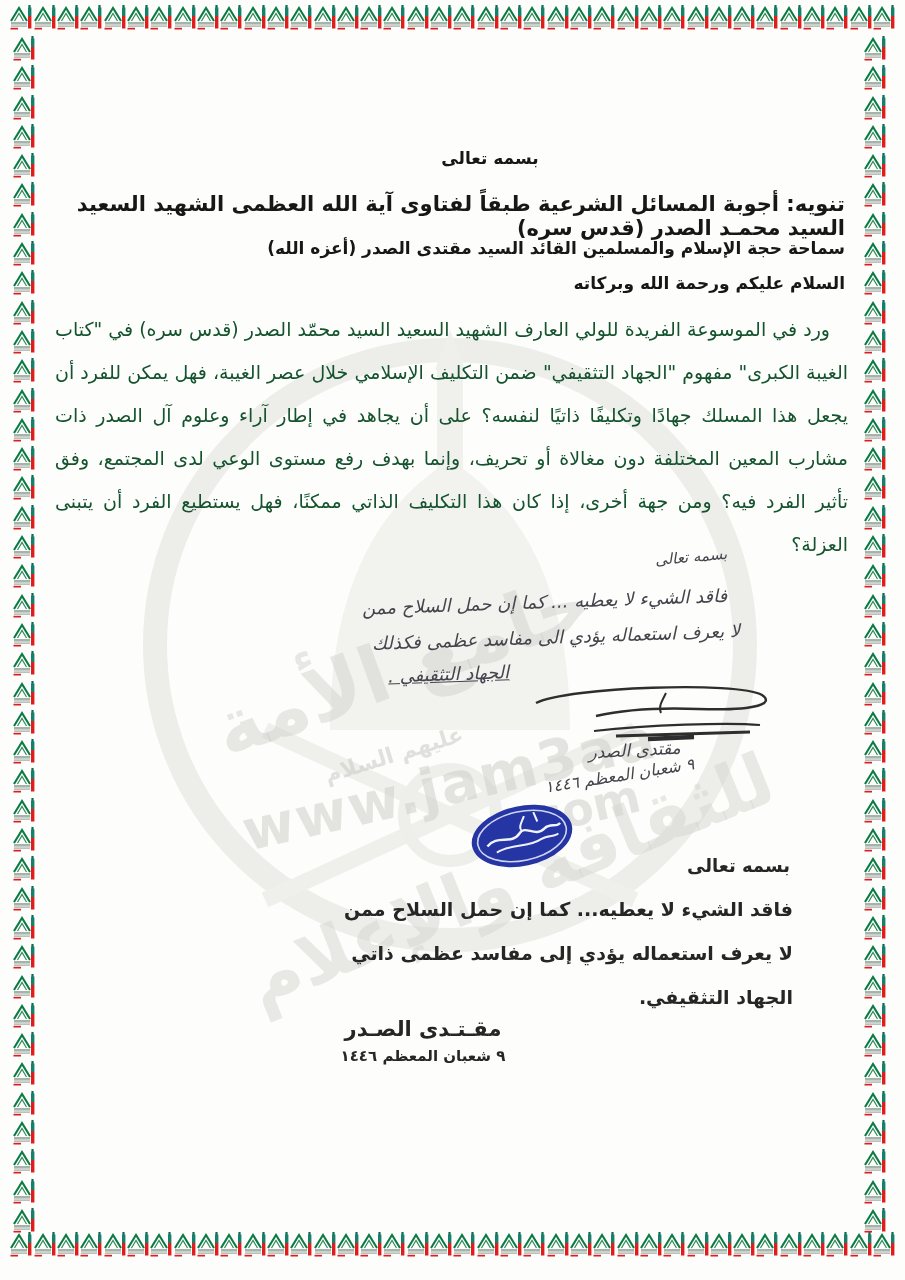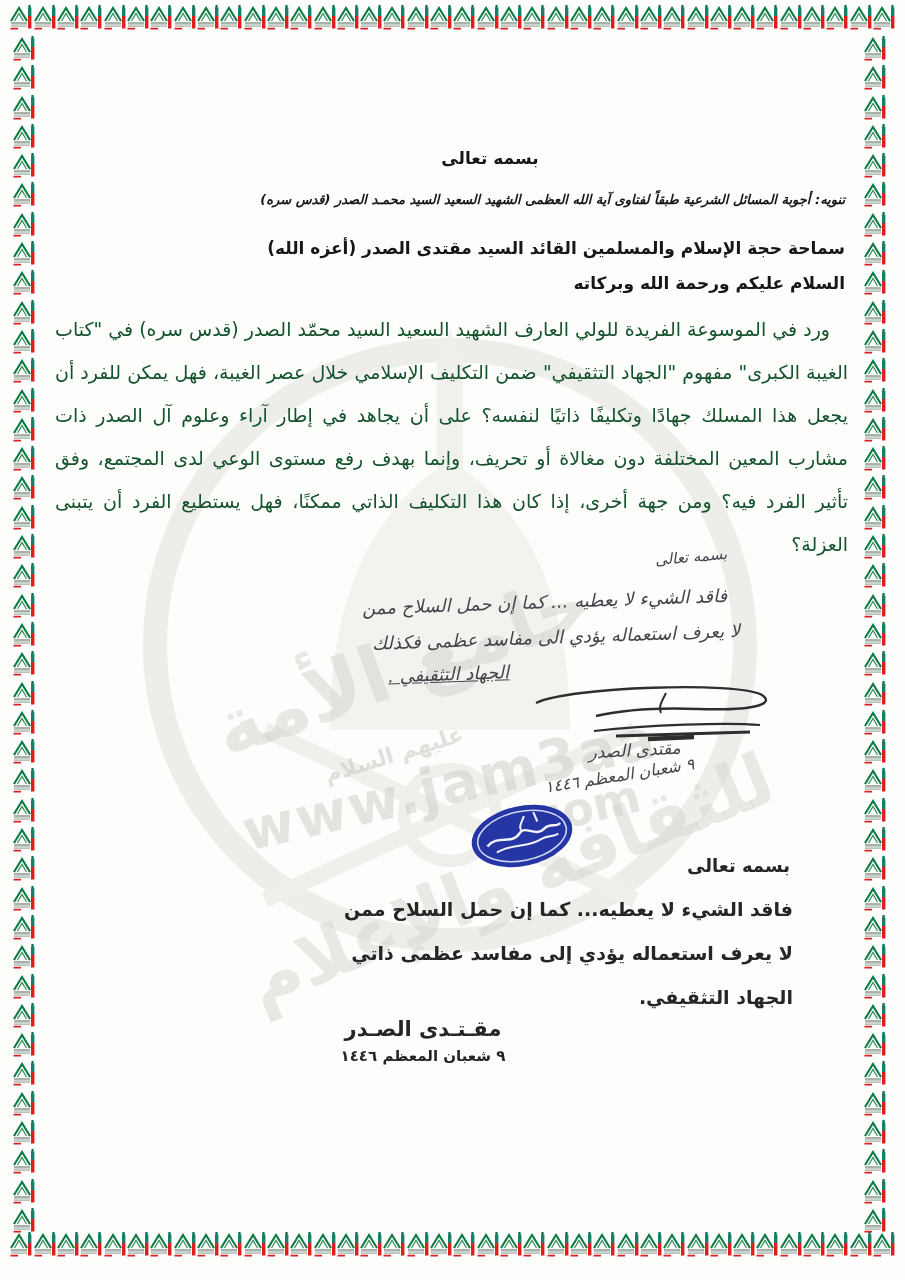--- a/index.html
+++ b/index.html
@@ -20,21 +20,21 @@
   .wm{position:absolute;z-index:0;pointer-events:none;white-space:nowrap;font-weight:bold;}
   .wm-svg{position:absolute;left:75px;top:300px;z-index:0;}
   .wm-jamia{left:205px;top:620px;font-size:78px;color:rgba(205,205,200,0.45);transform:rotate(-20deg);}
   .wm-salam{left:322px;top:742px;font-size:22px;color:rgba(200,200,196,0.55);transform:rotate(-17deg);}
   .wm-url1{left:238px;top:752px;font-size:56px;color:rgba(206,206,202,0.55);transform:rotate(-13deg);letter-spacing:2px;}
   .wm-url2{left:534px;top:780px;font-size:46px;color:rgba(206,206,202,0.55);transform:rotate(-13deg);}
   .wm-culture{left:230px;top:838px;font-size:72px;color:rgba(212,212,207,0.5);transform:rotate(-22deg);}
   
   .t{position:absolute;z-index:2;direction:rtl;}
   .basmala-top{top:148px;left:100px;right:25px;text-align:center;font-weight:bold;font-size:17px;}
-  .notice1{top:192px;right:60px;left:55px;font-weight:bold;font-size:13px;text-align:right;font-style:italic;}
+  .notice1{top:192px;right:60px;left:55px;font-weight:bold;font-size:21px;text-align:right;}
   .notice2{top:238px;right:60px;font-weight:bold;font-size:17px;}
   .greeting{top:273px;right:60px;font-weight:bold;font-size:17px;}
   .question{
     top:308px;right:57px;left:55px;font-size:19px;line-height:43px;
     text-align:justify;text-indent:18px;color:#14532d;
   }
   
   .hand{position:absolute;z-index:2;color:#45434c;direction:rtl;white-space:nowrap;
         font-style:italic;transform:rotate(-2deg);}
   .hw-basmala{left:655px;top:548px;font-size:15px;transform:rotate(-5deg);}

